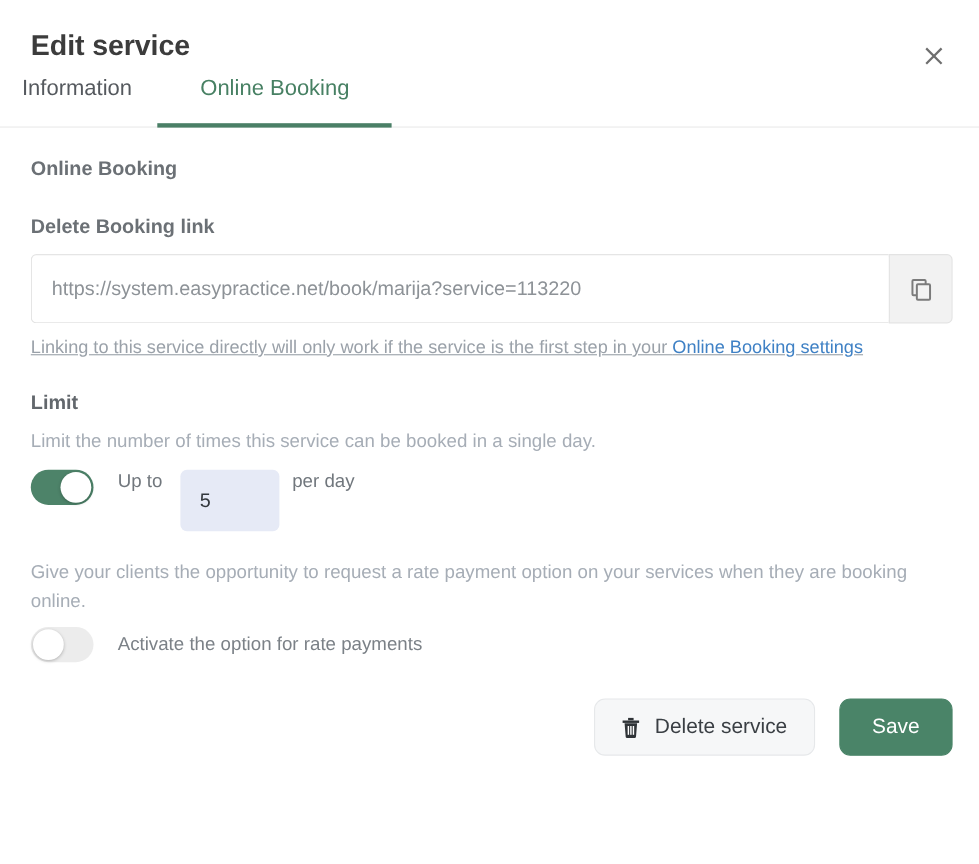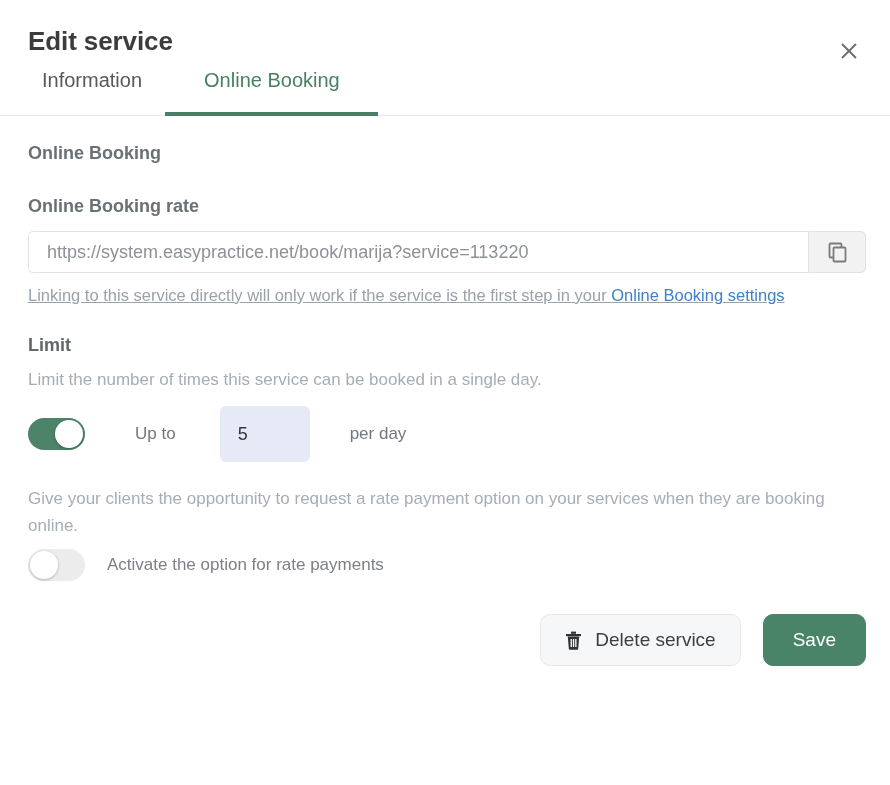--- a/index.html
+++ b/index.html
@@ -47,21 +47,21 @@
     align-items: center;
     justify-content: center;
     cursor: pointer;
   }
   .close-button svg { display: block; }
 
   
   .tabs {
     position: relative;
     height: 58px;
-    padding: 0 42px;
+    padding: 0 20px;
     box-sizing: border-box;
     display: flex;
     align-items: flex-start;
   }
   .tabs::after {
     content: "";
     position: absolute;
     left: 0;
     right: 0;
     bottom: 0;
@@ -150,21 +150,21 @@
     margin-left: 22px;
     line-height: 22px;
   }
   .toggle-label.muted { color: #7b8187; text-align: center; }
 
   
   .link-group {
     display: flex;
     align-items: stretch;
     width: 838px;
-    height: 42px;
+    height: 63px;
     margin-top: 2px;
   }
   .link-input {
     flex: 1 1 auto;
     border: 1px solid #e3e3e3;
     border-right: none;
     border-radius: 5px 0 0 5px;
     background: #ffffff;
     font-family: "Liberation Sans", sans-serif;
     font-size: 18px;
@@ -193,23 +193,22 @@
   }
   .helper-link {
     color: #3f81c5;
     text-decoration: none;
     cursor: pointer;
   }
 
   
   .limit-row {
     display: flex;
-    align-items: center;
+    align-items: flex-start;
     margin-top: 13px;
-    gap: 28px;
   }
   .limit-text {
     font-size: 17px;
     color: #71777d;
     line-height: 22px;
   }
   .limit-text.before { margin-left: 22px; margin-right: 0; }
   .limit-text.after { margin-left: 12px; }
   .limit-input {
     width: 90px;
@@ -287,21 +286,21 @@
     <div class="tab active">Online Booking</div>
   </div>
 
   <div class="modal-body">
 
     <div class="block-online-booking">
       <div class="section-title">Online Booking</div>
     </div>
 
     <div class="block-link">
-      <div class="section-title">Online Booking rate</div>
+      <div class="section-title">Delete Booking link</div>
       <div class="link-group">
         <input class="link-input" type="text" readonly="" value="https://system.easypractice.net/book/marija?service=113220" style="">
         <div class="copy-button">
           <svg width="22" height="22" viewBox="0 0 22 22" aria-hidden="true">
             <rect x="3.5" y="2.5" width="12" height="14" rx="1" fill="none" stroke="#7b7b7b" stroke-width="1.8"></rect>
             <rect x="7.5" y="6.5" width="12" height="14" rx="1" fill="#f2f2f2" stroke="#7b7b7b" stroke-width="1.8"></rect>
           </svg>
         </div>
       </div>
       <div class="helper-text">

